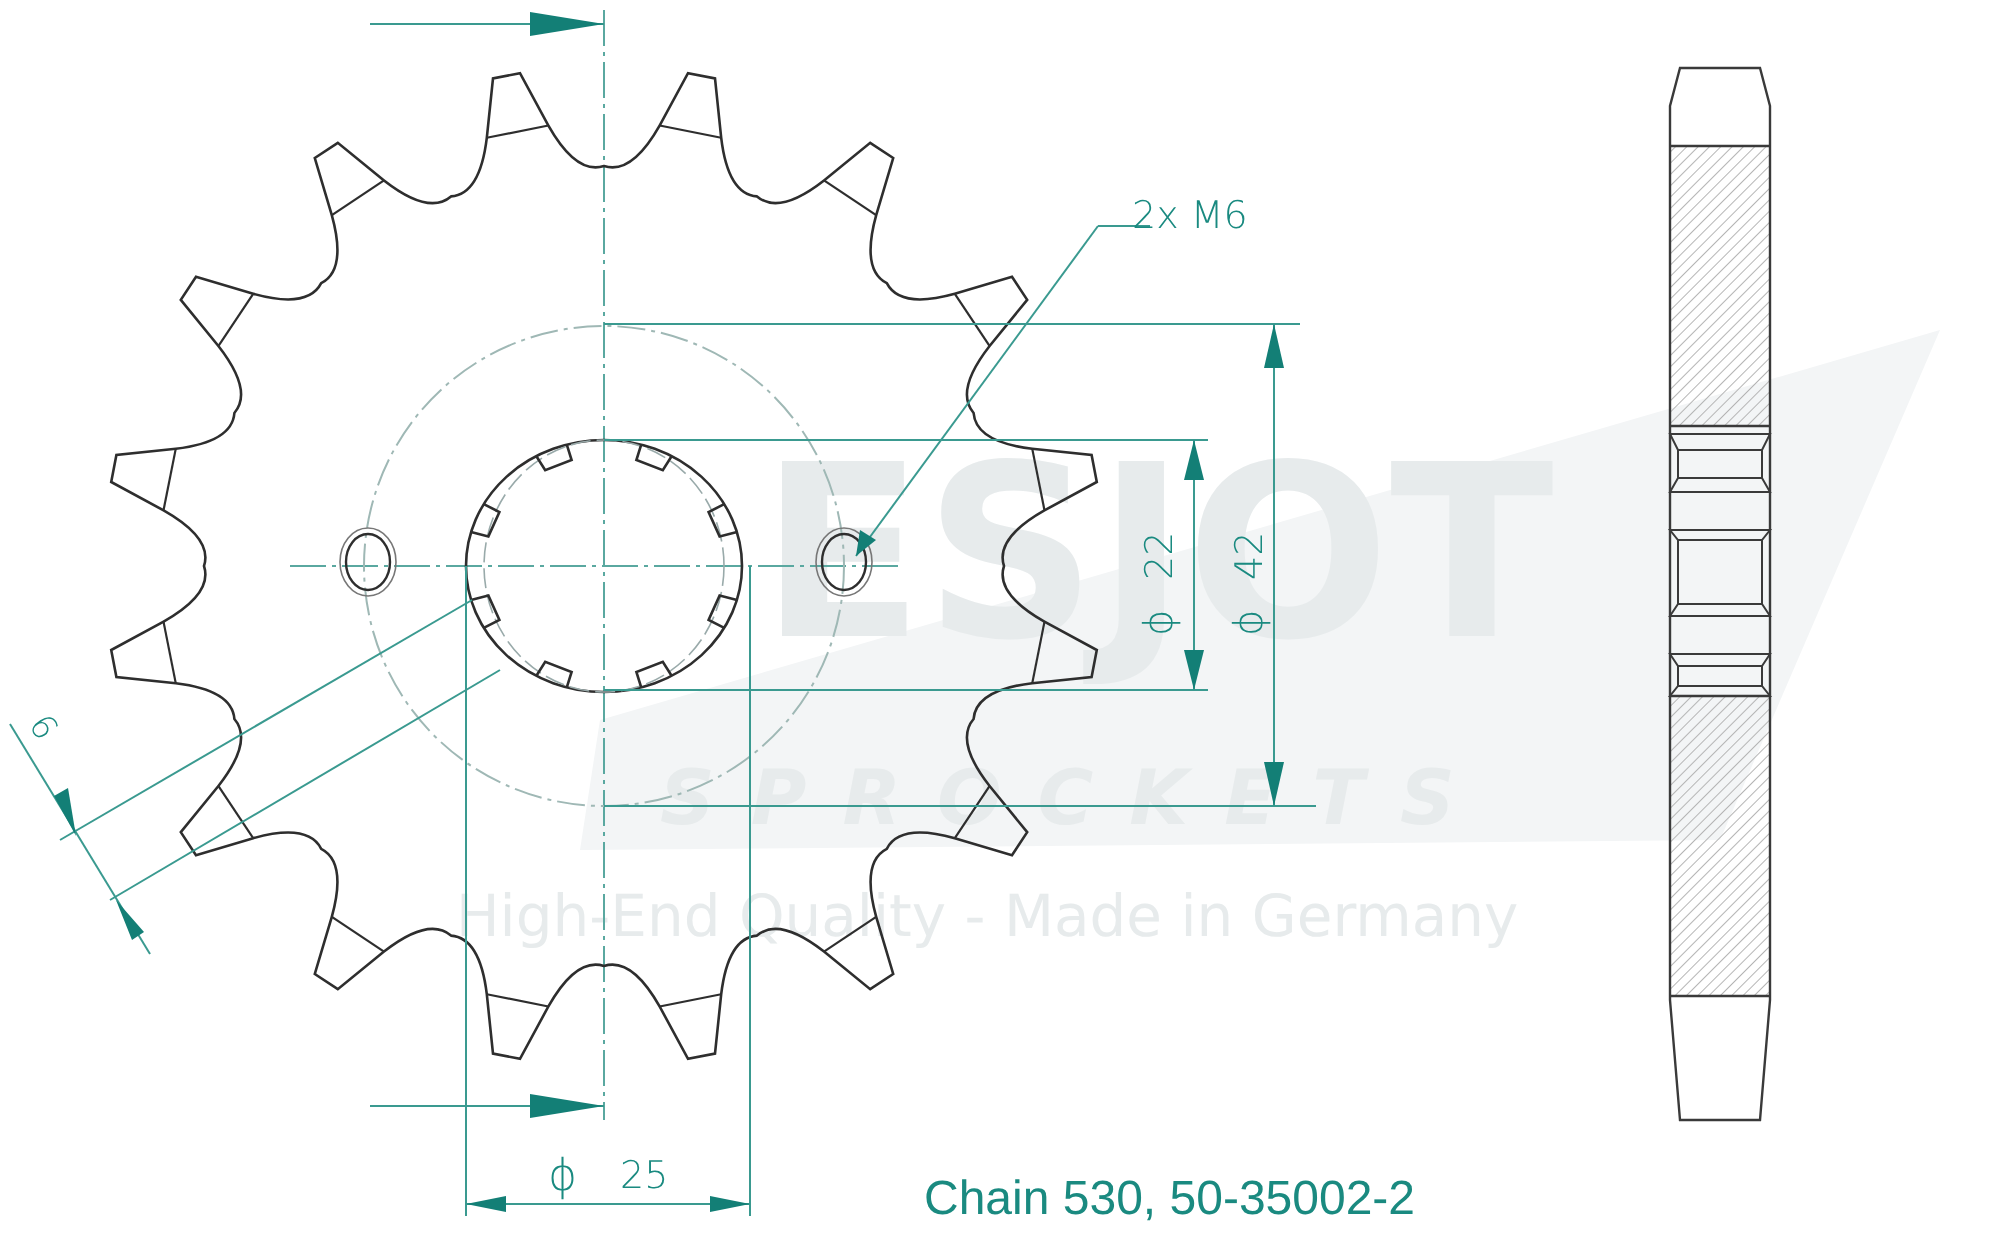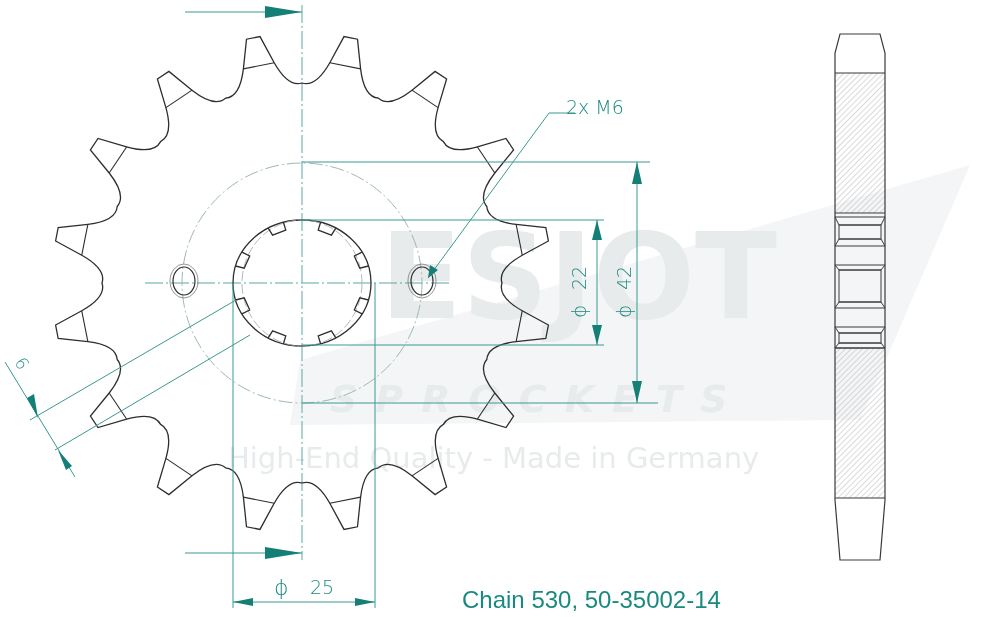--- a/index.html
+++ b/index.html
@@ -147,14 +147,14 @@
       <polygon points="835,265 885,265 881,270 839,270"></polygon>
       <rect x="839" y="270" width="42" height="32"></rect>
       <polygon points="839,302 881,302 885,308 835,308"></polygon>
       <polygon points="835,327 885,327 881,333 839,333"></polygon>
       <rect x="839" y="333" width="42" height="10"></rect>
       <polygon points="839,343 881,343 885,348 835,348"></polygon>
     </g>
   </g>
 </svg>
 
-<div class="caption">Chain 530, 50-35002-14</div>
+<div class="caption">Chain 530, 50-35002-2</div>
 </div>
 
 </body></html>

